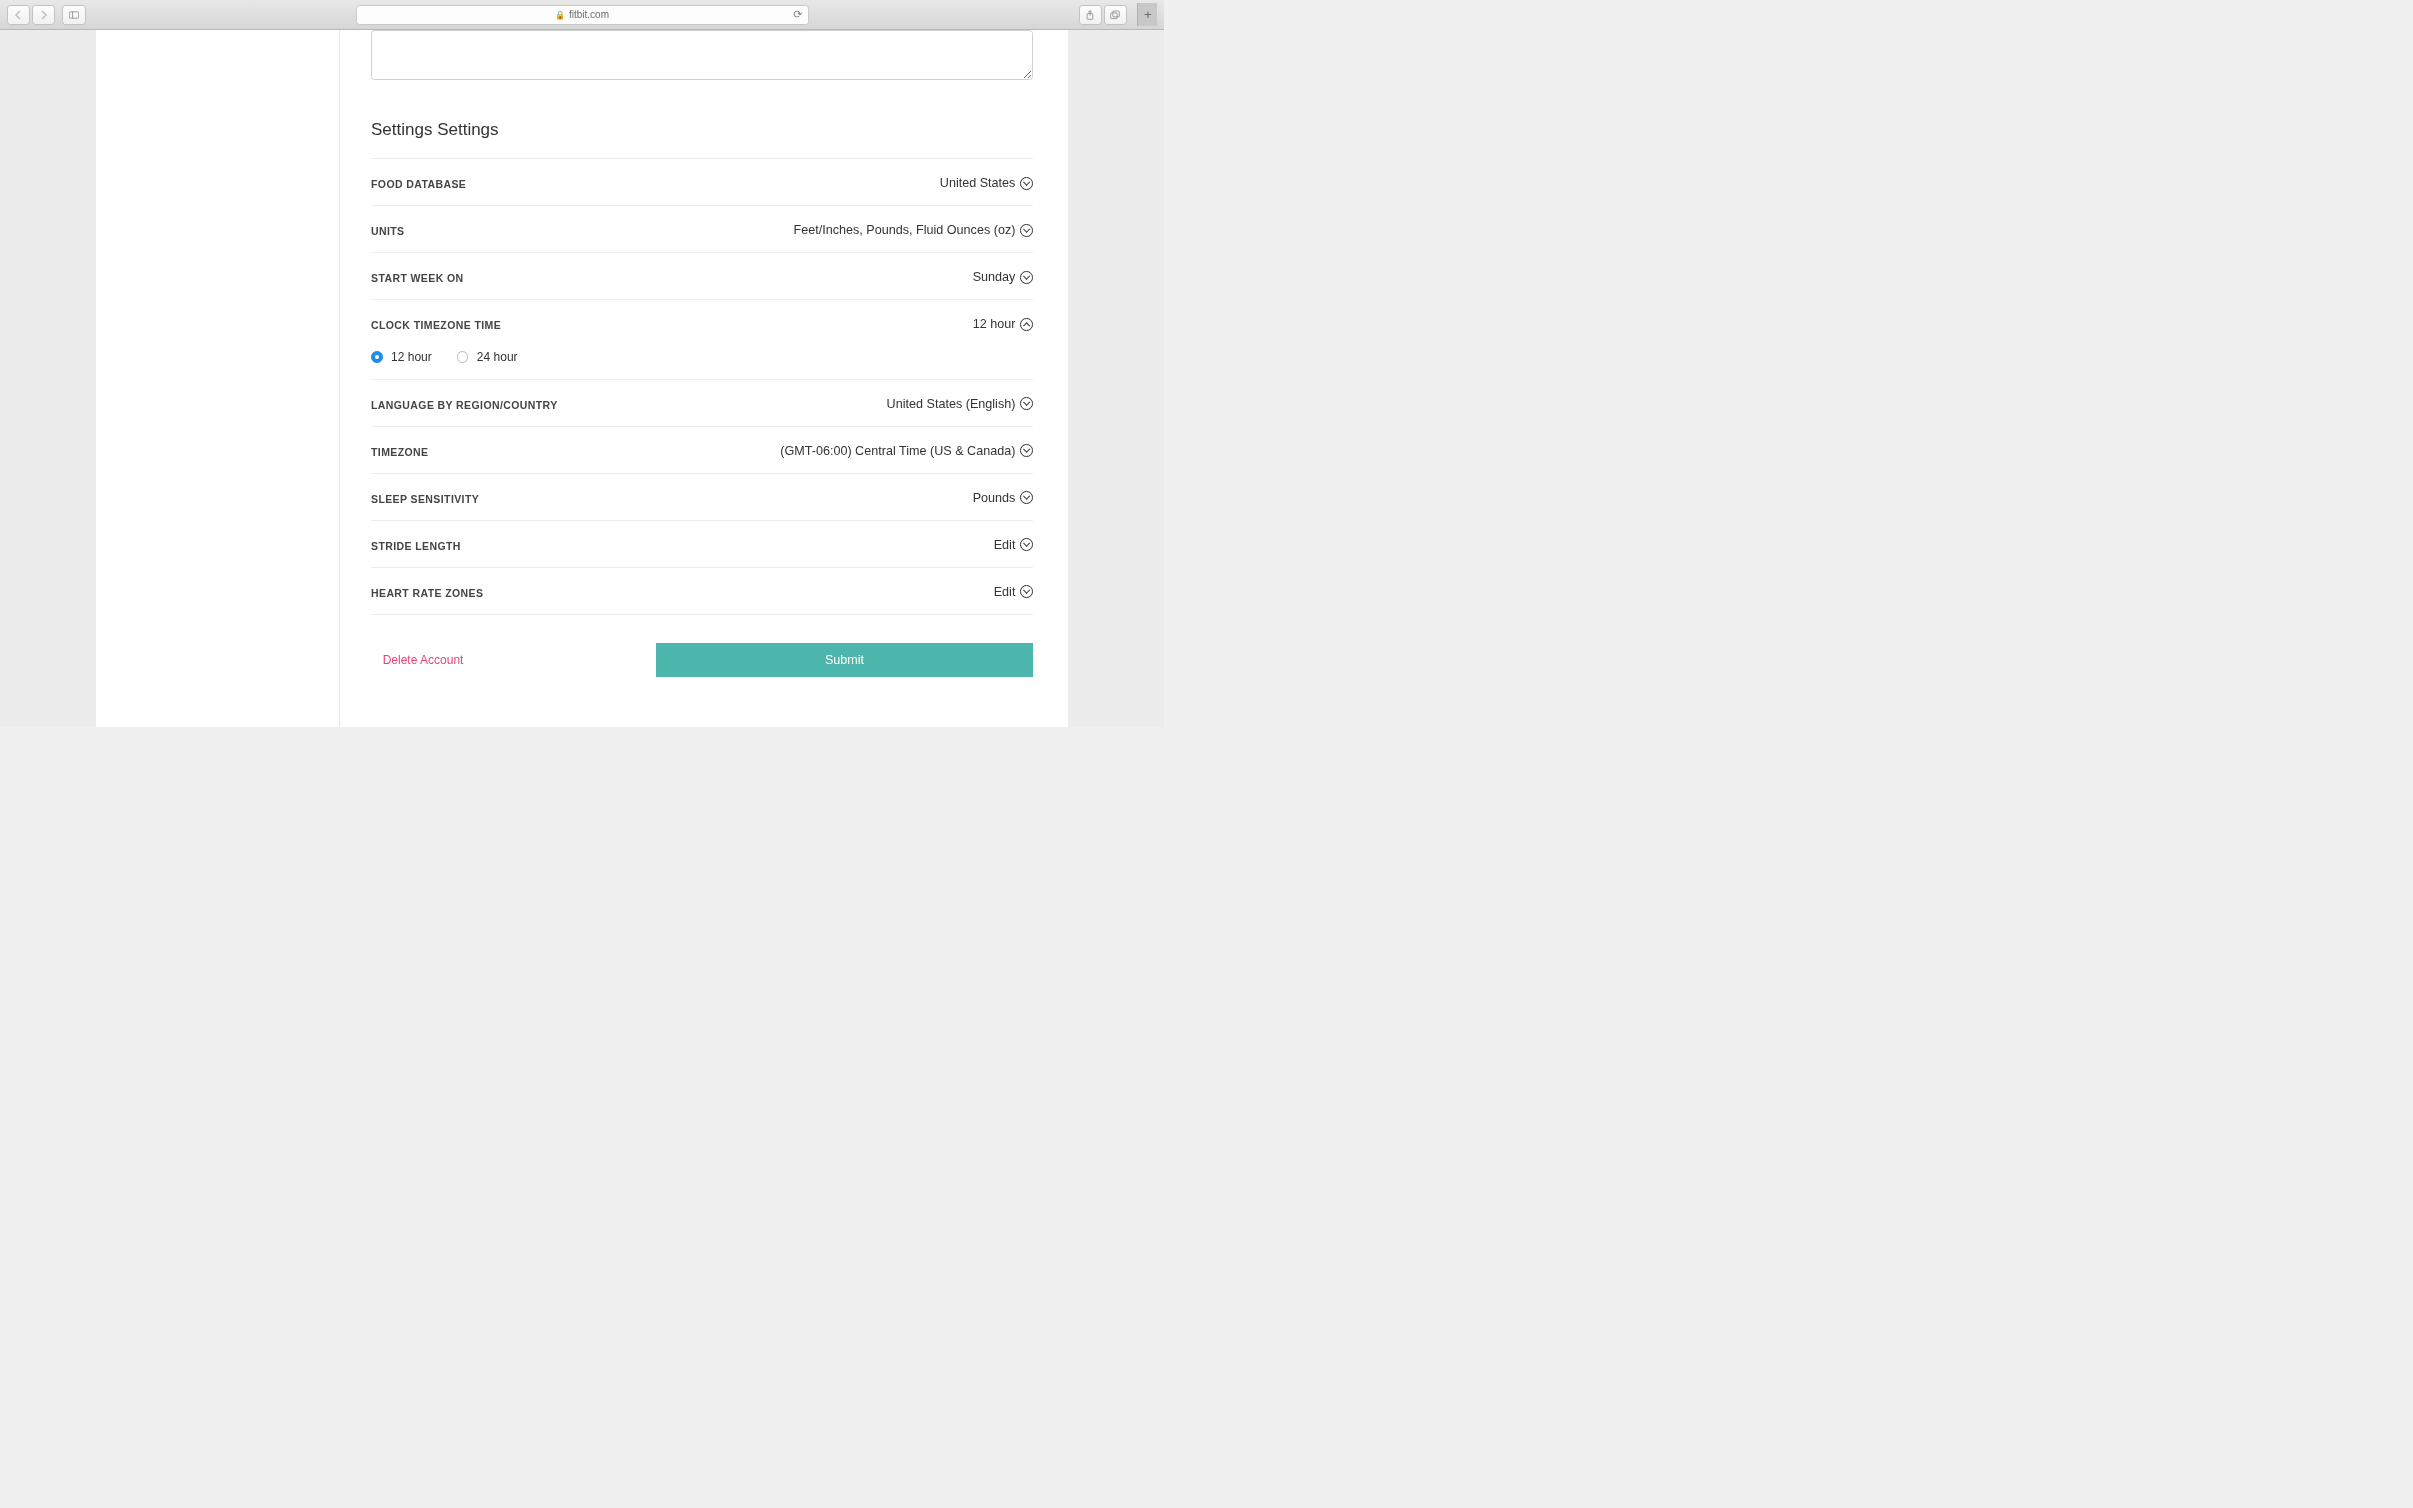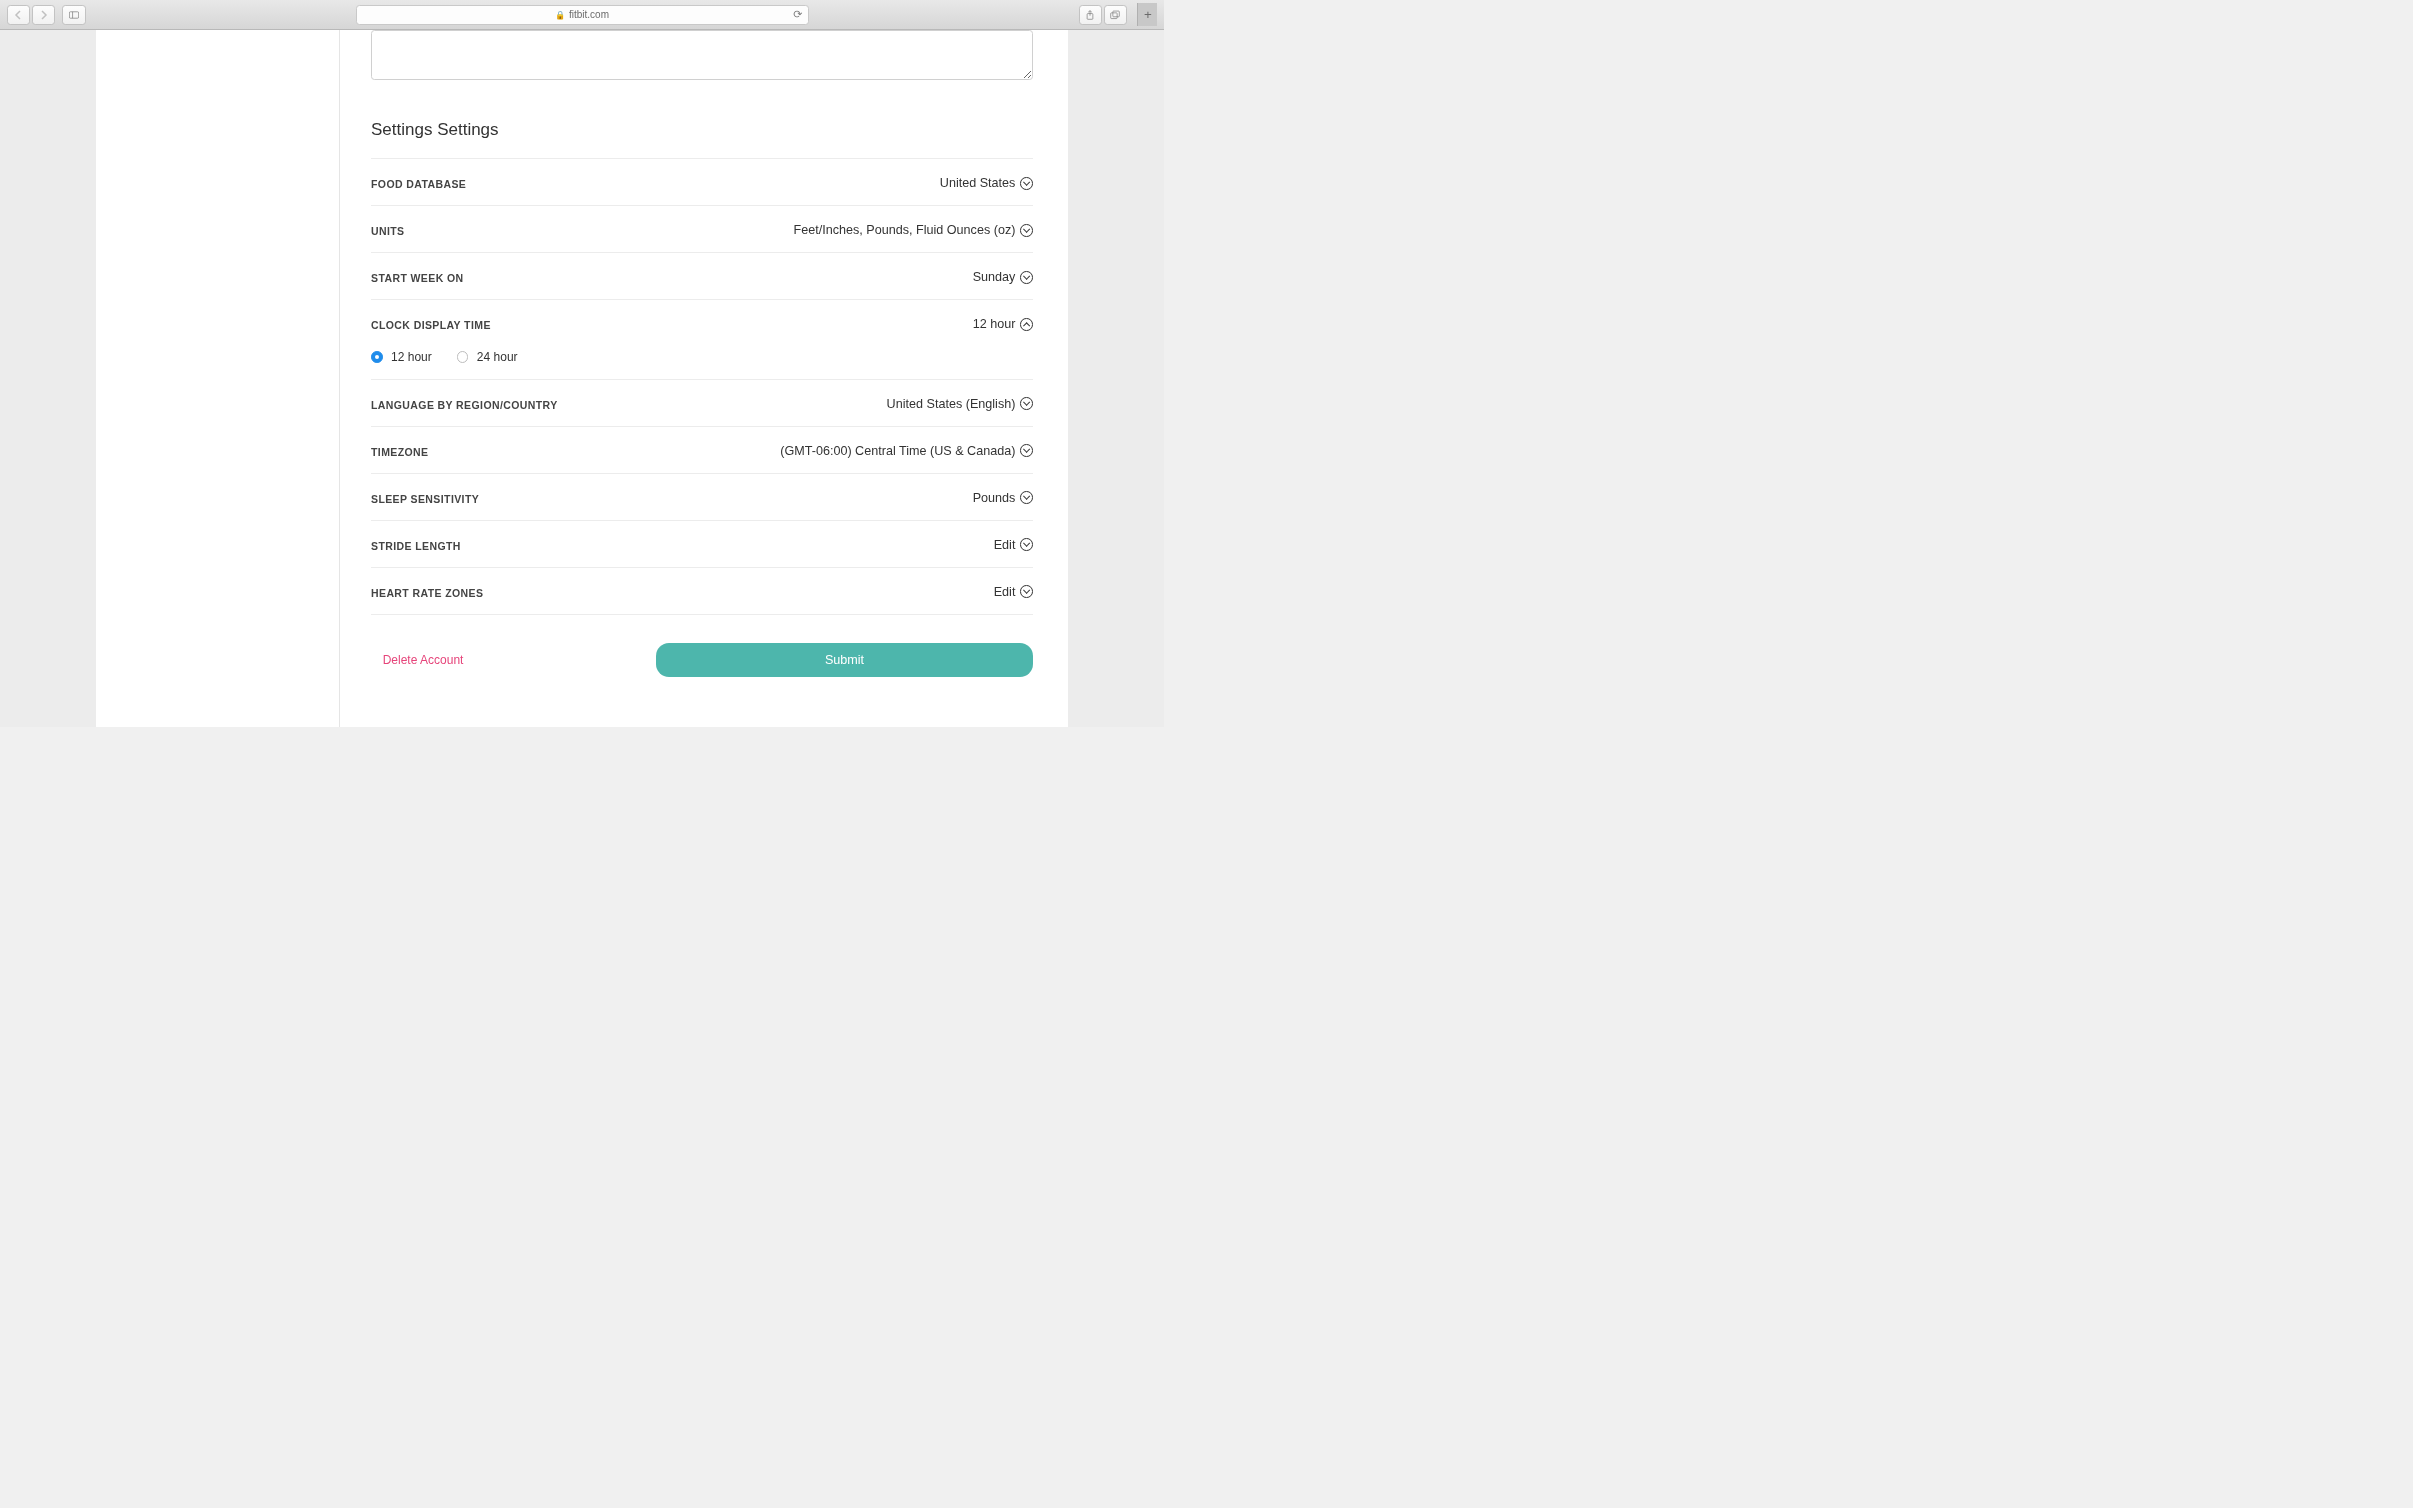--- a/index.html
+++ b/index.html
@@ -206,21 +206,21 @@
   color: #e6447a;
   font-size: 12px;
   cursor: pointer;
   padding-left: 11.7px;
 }
 .submit-btn {
   width: 377px;
   height: 34px;
   background: #4db6ac;
   border: none;
-  border-radius: 13px;
+  border-radius: 0;
   color: #fff;
   font-size: 12.6px;
   font-weight: 500;
   cursor: pointer;
 }
 </style>
 </head>
 <body>
 
 <div class="toolbar">
@@ -304,21 +304,21 @@
             <span class="row-label">START WEEK ON</span>
             <span class="row-value">
               <span>Sunday</span>
               <span class="chev"></span>
             </span>
           </div>
         </div>
 
         <div class="setting-row">
           <div class="row-head">
-            <span class="row-label">CLOCK DISPLAY TIME</span>
+            <span class="row-label">CLOCK TIMEZONE TIME</span>
             <span class="row-value">
               <span>12 hour</span>
               <span class="chev up"></span>
             </span>
           </div>
           <div class="radio-options">
             <label class="radio-opt">
               <span class="radio-dot selected"></span>
               <span>12 hour</span>
             </label>

